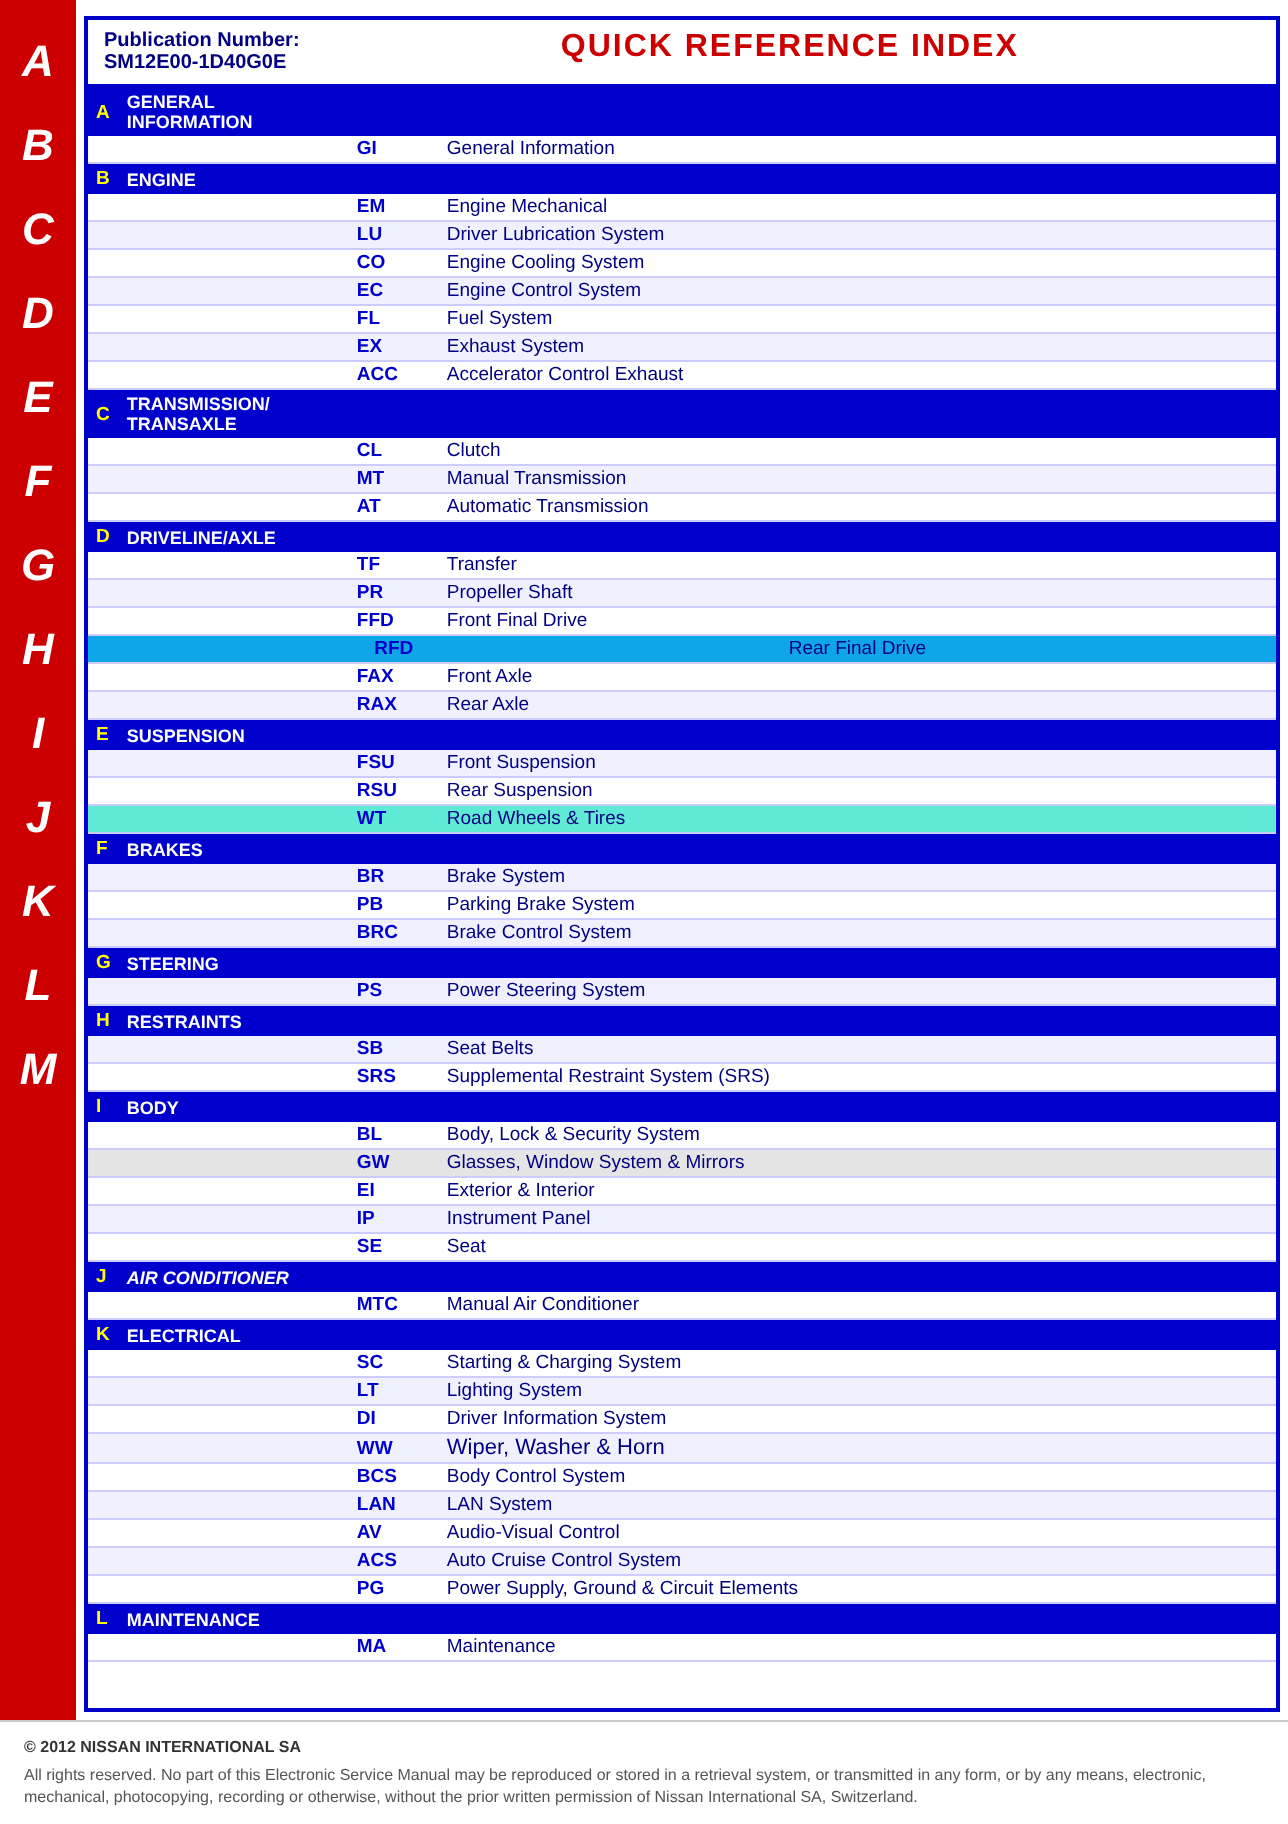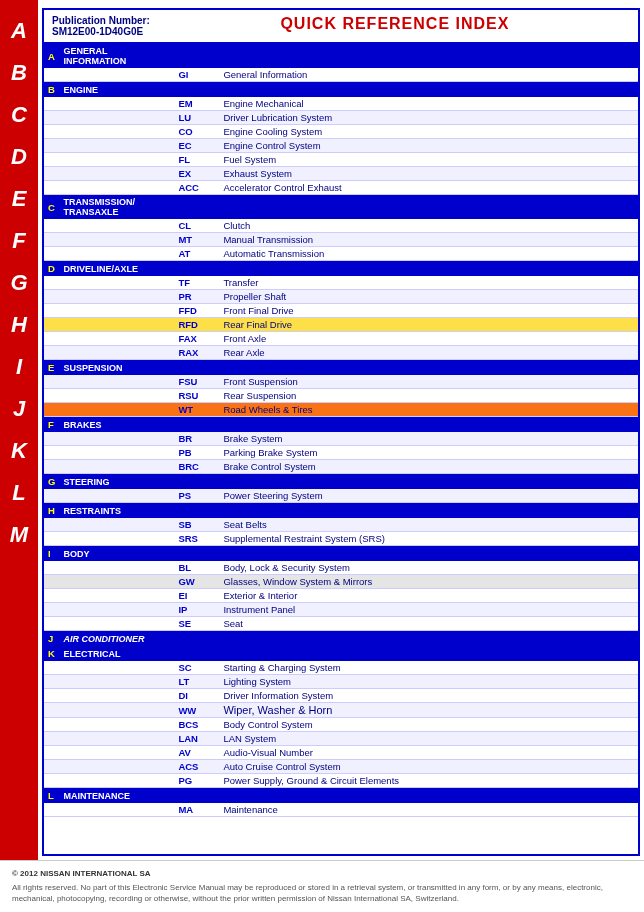--- a/index.html
+++ b/index.html
@@ -187,21 +187,21 @@
                 <td style="width: 115px; border-bottom: 1px solid rgb(204, 204, 255);"></td>
                 <td style="padding: 1px 4px; font-size: 9.5px; font-weight: bold; color: rgb(0, 0, 204); width: 45px; border-bottom: 1px solid rgb(204, 204, 255); white-space: nowrap;">PR</td>
                 <td style="padding: 1px 4px; font-size: 9.5px; color: rgb(0, 0, 128); border-bottom: 1px solid rgb(204, 204, 255);">Propeller Shaft</td>
               </tr>
               <tr>
                 <td style="width: 15px; border-bottom: 1px solid rgb(204, 204, 255);"></td>
                 <td style="width: 115px; border-bottom: 1px solid rgb(204, 204, 255);"></td>
                 <td style="padding: 1px 4px; font-size: 9.5px; font-weight: bold; color: rgb(0, 0, 204); width: 45px; border-bottom: 1px solid rgb(204, 204, 255); white-space: nowrap;">FFD</td>
                 <td style="padding: 1px 4px; font-size: 9.5px; color: rgb(0, 0, 128); border-bottom: 1px solid rgb(204, 204, 255);">Front Final Drive</td>
               </tr>
-              <tr style="background: #fde047;">
+              <tr style="background: #0ea5e9; text-align: center;">
                 <td style="width: 15px; border-bottom: 1px solid rgb(204, 204, 255);"></td>
                 <td style="width: 115px; border-bottom: 1px solid rgb(204, 204, 255);"></td>
                 <td style="padding: 1px 4px; font-size: 9.5px; font-weight: bold; color: rgb(0, 0, 204); width: 45px; border-bottom: 1px solid rgb(204, 204, 255); white-space: nowrap;">RFD</td>
                 <td style="padding: 1px 4px; font-size: 9.5px; color: rgb(0, 0, 128); border-bottom: 1px solid rgb(204, 204, 255);">Rear Final Drive</td>
               </tr>
               <tr>
                 <td style="width: 15px; border-bottom: 1px solid rgb(204, 204, 255);"></td>
                 <td style="width: 115px; border-bottom: 1px solid rgb(204, 204, 255);"></td>
                 <td style="padding: 1px 4px; font-size: 9.5px; font-weight: bold; color: rgb(0, 0, 204); width: 45px; border-bottom: 1px solid rgb(204, 204, 255); white-space: nowrap;">FAX</td>
                 <td style="padding: 1px 4px; font-size: 9.5px; color: rgb(0, 0, 128); border-bottom: 1px solid rgb(204, 204, 255);">Front Axle</td>
@@ -223,21 +223,21 @@
                 <td style="width: 115px; border-bottom: 1px solid rgb(204, 204, 255);"></td>
                 <td style="padding: 1px 4px; font-size: 9.5px; font-weight: bold; color: rgb(0, 0, 204); width: 45px; border-bottom: 1px solid rgb(204, 204, 255); white-space: nowrap;">FSU</td>
                 <td style="padding: 1px 4px; font-size: 9.5px; color: rgb(0, 0, 128); border-bottom: 1px solid rgb(204, 204, 255);">Front Suspension</td>
               </tr>
               <tr>
                 <td style="width: 15px; border-bottom: 1px solid rgb(204, 204, 255);"></td>
                 <td style="width: 115px; border-bottom: 1px solid rgb(204, 204, 255);"></td>
                 <td style="padding: 1px 4px; font-size: 9.5px; font-weight: bold; color: rgb(0, 0, 204); width: 45px; border-bottom: 1px solid rgb(204, 204, 255); white-space: nowrap;">RSU</td>
                 <td style="padding: 1px 4px; font-size: 9.5px; color: rgb(0, 0, 128); border-bottom: 1px solid rgb(204, 204, 255);">Rear Suspension</td>
               </tr>
-              <tr style="background: #f97316;">
+              <tr style="background: #5eead4;">
                 <td style="width: 15px; border-bottom: 1px solid rgb(204, 204, 255);"></td>
                 <td style="width: 115px; border-bottom: 1px solid rgb(204, 204, 255);"></td>
                 <td style="padding: 1px 4px; font-size: 9.5px; font-weight: bold; color: rgb(0, 0, 204); width: 45px; border-bottom: 1px solid rgb(204, 204, 255); white-space: nowrap;">WT</td>
                 <td style="padding: 1px 4px; font-size: 9.5px; color: rgb(0, 0, 128); border-bottom: 1px solid rgb(204, 204, 255);">Road Wheels &amp; Tires</td>
               </tr>
               <tr style="background: rgb(0, 0, 204);">
                 <td style="padding: 2px 4px; font-size: 9.5px; font-weight: bold; color: rgb(255, 255, 0); width: 15px;">F</td>
                 <td style="padding: 2px 4px; font-size: 9px; font-weight: bold; color: white; width: 115px;">BRAKES</td>
                 <td style="width: 45px;"></td>
                 <td></td>
@@ -325,20 +325,26 @@
                 <td style="width: 115px; border-bottom: 1px solid rgb(204, 204, 255);"></td>
                 <td style="padding: 1px 4px; font-size: 9.5px; font-weight: bold; color: rgb(0, 0, 204); width: 45px; border-bottom: 1px solid rgb(204, 204, 255); white-space: nowrap;">SE</td>
                 <td style="padding: 1px 4px; font-size: 9.5px; color: rgb(0, 0, 128); border-bottom: 1px solid rgb(204, 204, 255);">Seat</td>
               </tr>
               <tr style="background: rgb(0, 0, 204);">
                 <td style="padding: 2px 4px; font-size: 9.5px; font-weight: bold; color: rgb(255, 255, 0); width: 15px;">J</td>
                 <td style="padding: 2px 4px; font-size: 9px; font-weight: bold; color: white; width: 115px; font-style: italic;">AIR CONDITIONER</td>
                 <td style="width: 45px;"></td>
                 <td></td>
               </tr>
+              <tr>
+                <td style="width: 15px; border-bottom: 1px solid rgb(204, 204, 255);"></td>
+                <td style="width: 115px; border-bottom: 1px solid rgb(204, 204, 255);"></td>
+                <td style="padding: 1px 4px; font-size: 9.5px; font-weight: bold; color: rgb(0, 0, 204); width: 45px; border-bottom: 1px solid rgb(204, 204, 255); white-space: nowrap;">MTC</td>
+                <td style="padding: 1px 4px; font-size: 9.5px; color: rgb(0, 0, 128); border-bottom: 1px solid rgb(204, 204, 255);">Manual Air Conditioner</td>
+              </tr>
               <tr style="background: rgb(0, 0, 204);">
                 <td style="padding: 2px 4px; font-size: 9.5px; font-weight: bold; color: rgb(255, 255, 0); width: 15px;">K</td>
                 <td style="padding: 2px 4px; font-size: 9px; font-weight: bold; color: white; width: 115px;">ELECTRICAL</td>
                 <td style="width: 45px;"></td>
                 <td></td>
               </tr>
               <tr>
                 <td style="width: 15px; border-bottom: 1px solid rgb(204, 204, 255);"></td>
                 <td style="width: 115px; border-bottom: 1px solid rgb(204, 204, 255);"></td>
                 <td style="padding: 1px 4px; font-size: 9.5px; font-weight: bold; color: rgb(0, 0, 204); width: 45px; border-bottom: 1px solid rgb(204, 204, 255); white-space: nowrap;">SC</td>
@@ -371,21 +377,21 @@
               <tr style="background: rgb(240, 240, 255);">
                 <td style="width: 15px; border-bottom: 1px solid rgb(204, 204, 255);"></td>
                 <td style="width: 115px; border-bottom: 1px solid rgb(204, 204, 255);"></td>
                 <td style="padding: 1px 4px; font-size: 9.5px; font-weight: bold; color: rgb(0, 0, 204); width: 45px; border-bottom: 1px solid rgb(204, 204, 255); white-space: nowrap;">LAN</td>
                 <td style="padding: 1px 4px; font-size: 9.5px; color: rgb(0, 0, 128); border-bottom: 1px solid rgb(204, 204, 255);">LAN System</td>
               </tr>
               <tr>
                 <td style="width: 15px; border-bottom: 1px solid rgb(204, 204, 255);"></td>
                 <td style="width: 115px; border-bottom: 1px solid rgb(204, 204, 255);"></td>
                 <td style="padding: 1px 4px; font-size: 9.5px; font-weight: bold; color: rgb(0, 0, 204); width: 45px; border-bottom: 1px solid rgb(204, 204, 255); white-space: nowrap;">AV</td>
-                <td style="padding: 1px 4px; font-size: 9.5px; color: rgb(0, 0, 128); border-bottom: 1px solid rgb(204, 204, 255);">Audio-Visual Number</td>
+                <td style="padding: 1px 4px; font-size: 9.5px; color: rgb(0, 0, 128); border-bottom: 1px solid rgb(204, 204, 255);">Audio-Visual Control</td>
               </tr>
               <tr style="background: rgb(240, 240, 255);">
                 <td style="width: 15px; border-bottom: 1px solid rgb(204, 204, 255);"></td>
                 <td style="width: 115px; border-bottom: 1px solid rgb(204, 204, 255);"></td>
                 <td style="padding: 1px 4px; font-size: 9.5px; font-weight: bold; color: rgb(0, 0, 204); width: 45px; border-bottom: 1px solid rgb(204, 204, 255); white-space: nowrap;">ACS</td>
                 <td style="padding: 1px 4px; font-size: 9.5px; color: rgb(0, 0, 128); border-bottom: 1px solid rgb(204, 204, 255);">Auto Cruise Control System</td>
               </tr>
               <tr>
                 <td style="width: 15px; border-bottom: 1px solid rgb(204, 204, 255);"></td>
                 <td style="width: 115px; border-bottom: 1px solid rgb(204, 204, 255);"></td>

